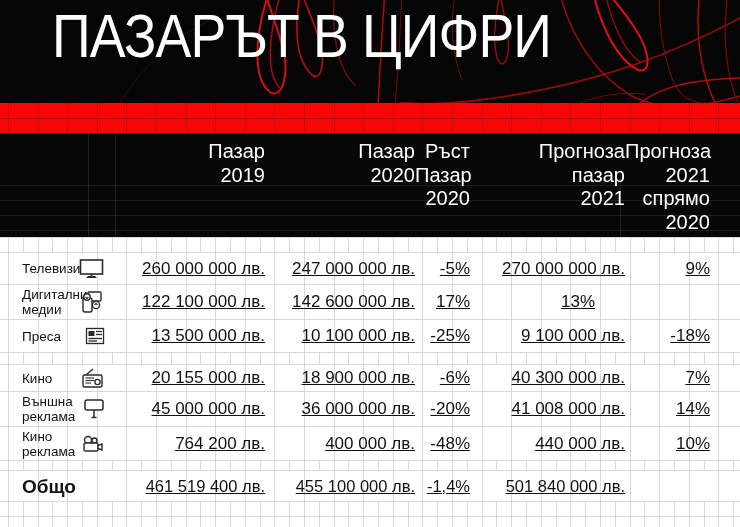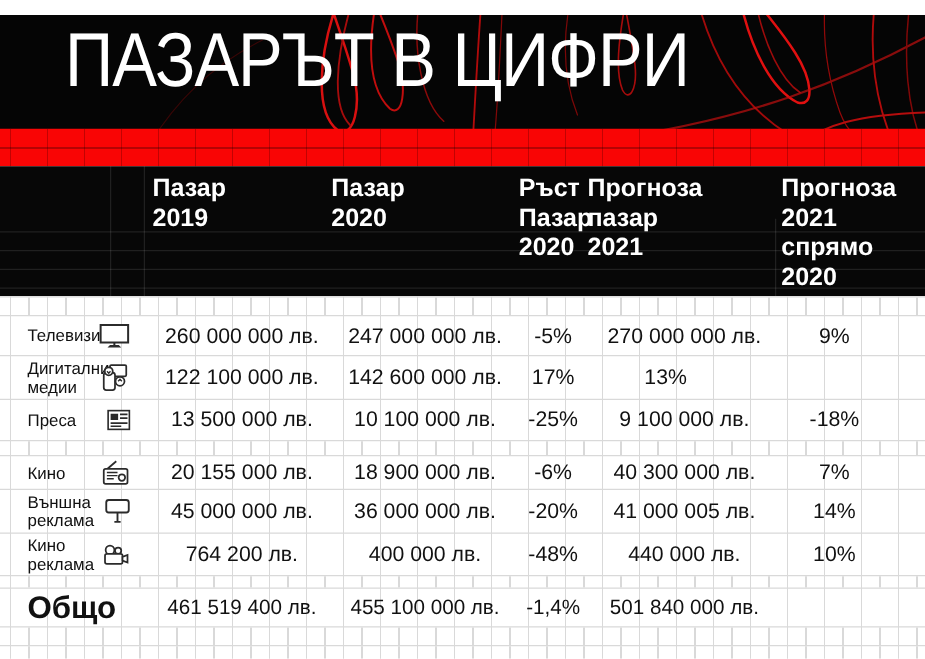--- a/index.html
+++ b/index.html
@@ -2,72 +2,72 @@
 <html><head>
 <meta charset="utf-8">
 <style>
   html,body{margin:0;padding:0;}
   .slide{
     position:relative; width:740px; height:527px; overflow:hidden;
     background:#ffffff; font-family:"Liberation Sans", sans-serif;
     -webkit-font-smoothing:antialiased;
   }
   
-  .title-band{position:absolute;left:0;top:12px;width:740px;height:103px;background:#050505;}
+  .title-band{position:absolute;left:0;top:0;width:740px;height:103px;background:#050505;}
   .title-band svg{position:absolute;left:0;top:0;}
   .slide-title{
     position:absolute;left:52px;top:6px;margin:0;
     color:#ffffff;font-size:61px;font-weight:400;line-height:60px;letter-spacing:-1px;
     transform:scaleX(0.88);transform-origin:left top;white-space:nowrap;
   }
   
   .red-stripe{
     position:absolute;left:0;top:103px;width:740px;height:30px;background:#f90505;
     background-image:
       linear-gradient(rgba(0,0,0,0) 0 15px, rgba(0,0,0,0.28) 15px 16px, rgba(0,0,0,0) 16px),
       repeating-linear-gradient(90deg, rgba(90,0,0,0.35) 0 1px, transparent 1px 29.6px);
     background-position:0 0, 8px 0;
   }
   
   .thead{
     position:absolute;left:0;top:133px;width:740px;height:104px;background:#070707;
     display:grid;grid-template-columns:122px 143px 150px 55px 155px 115px;
   }
   .thead .hcell{
-    padding-top:7px;color:#ffffff;font-weight:700;font-size:20px;line-height:23.5px;
-    text-align:left;white-space:pre-line;
+    padding-top:7px;color:#ffffff;font-weight:400;font-size:20px;line-height:23.5px;
+    text-align:right;white-space:pre-line;
   }
   .thead .hcell.pct{padding-right:30px;}
   .hgrid{position:absolute;background:rgba(255,255,255,0.10);}
   
   .tbody{
     position:absolute;left:0;top:237px;width:740px;height:290px;background:#ffffff;
     background-image:repeating-linear-gradient(90deg,#d9d9d9 0 1px,transparent 1px 29.6px);
     background-position:8px 0;
   }
   .trow{
     display:grid;grid-template-columns:122px 143px 150px 55px 155px 115px;
     align-items:center;border-bottom:1px solid #d9d9d9;box-sizing:border-box;
   }
   .spacer{
     box-sizing:border-box;border-bottom:1px solid #d9d9d9;
     background-image:repeating-linear-gradient(90deg,#d9d9d9 0 1px,transparent 1px 14.8px);
     background-position:8px 0;
   }
   .spacer.first{border-top:1px solid #d9d9d9;}
-  .vcell{ text-align:center;font-size:17px;color:#111; }
+  .vcell{ text-align:right;font-size:17px;color:#111;text-decoration:underline; }
   .vcell.pct{padding-right:30px;}
   .label-cell{
     position:relative;height:100%;display:flex;align-items:center;
     padding-left:22px;box-sizing:border-box;
     font-size:13.5px;line-height:15px;color:#111;white-space:pre-line;
   }
   .row-icon{position:absolute;right:17px;top:50%;transform:translateY(-50%);}
   .row-icon svg{display:block;}
-  .total-row .label-cell{font-size:25px;font-weight:700;letter-spacing:0;}
+  .total-row .label-cell{font-size:19px;font-weight:700;letter-spacing:0;}
   .total-row .vcell{font-size:16.5px;}
 </style>
 </head>
 <body>
 
 <div class="slide">
 
   <div class="title-band">
     <svg width="740" height="103" viewBox="0 0 740 103">
       <g fill="none" stroke-linecap="round">
@@ -217,21 +217,21 @@
           <svg width="22" height="24" viewBox="0 0 22 24" fill="none" stroke="#2b2b2b" stroke-width="1.5">
             <rect x="2" y="3" width="18" height="10" rx="2" fill="#fff"></rect>
             <line x1="11" y1="13" x2="11" y2="20"></line>
             <line x1="8.5" y1="20.5" x2="13.5" y2="20.5"></line>
           </svg>
         </span>
       </div>
       <div class="vcell">45 000 000 лв.</div>
       <div class="vcell">36 000 000 лв.</div>
       <div class="vcell">-20%</div>
-      <div class="vcell">41 000 005 лв.</div>
+      <div class="vcell">41 008 000 лв.</div>
       <div class="vcell pct">14%</div>
     </div>
 
     <div class="trow" style="height:34px;">
       <div class="label-cell">
         <span>Кино
 реклама</span>
         <span class="row-icon">
           <svg width="25" height="20" viewBox="0 0 25 20" fill="none" stroke="#2b2b2b" stroke-width="1.4">
             <circle cx="8" cy="6" r="3.5" fill="#fff"></circle>

